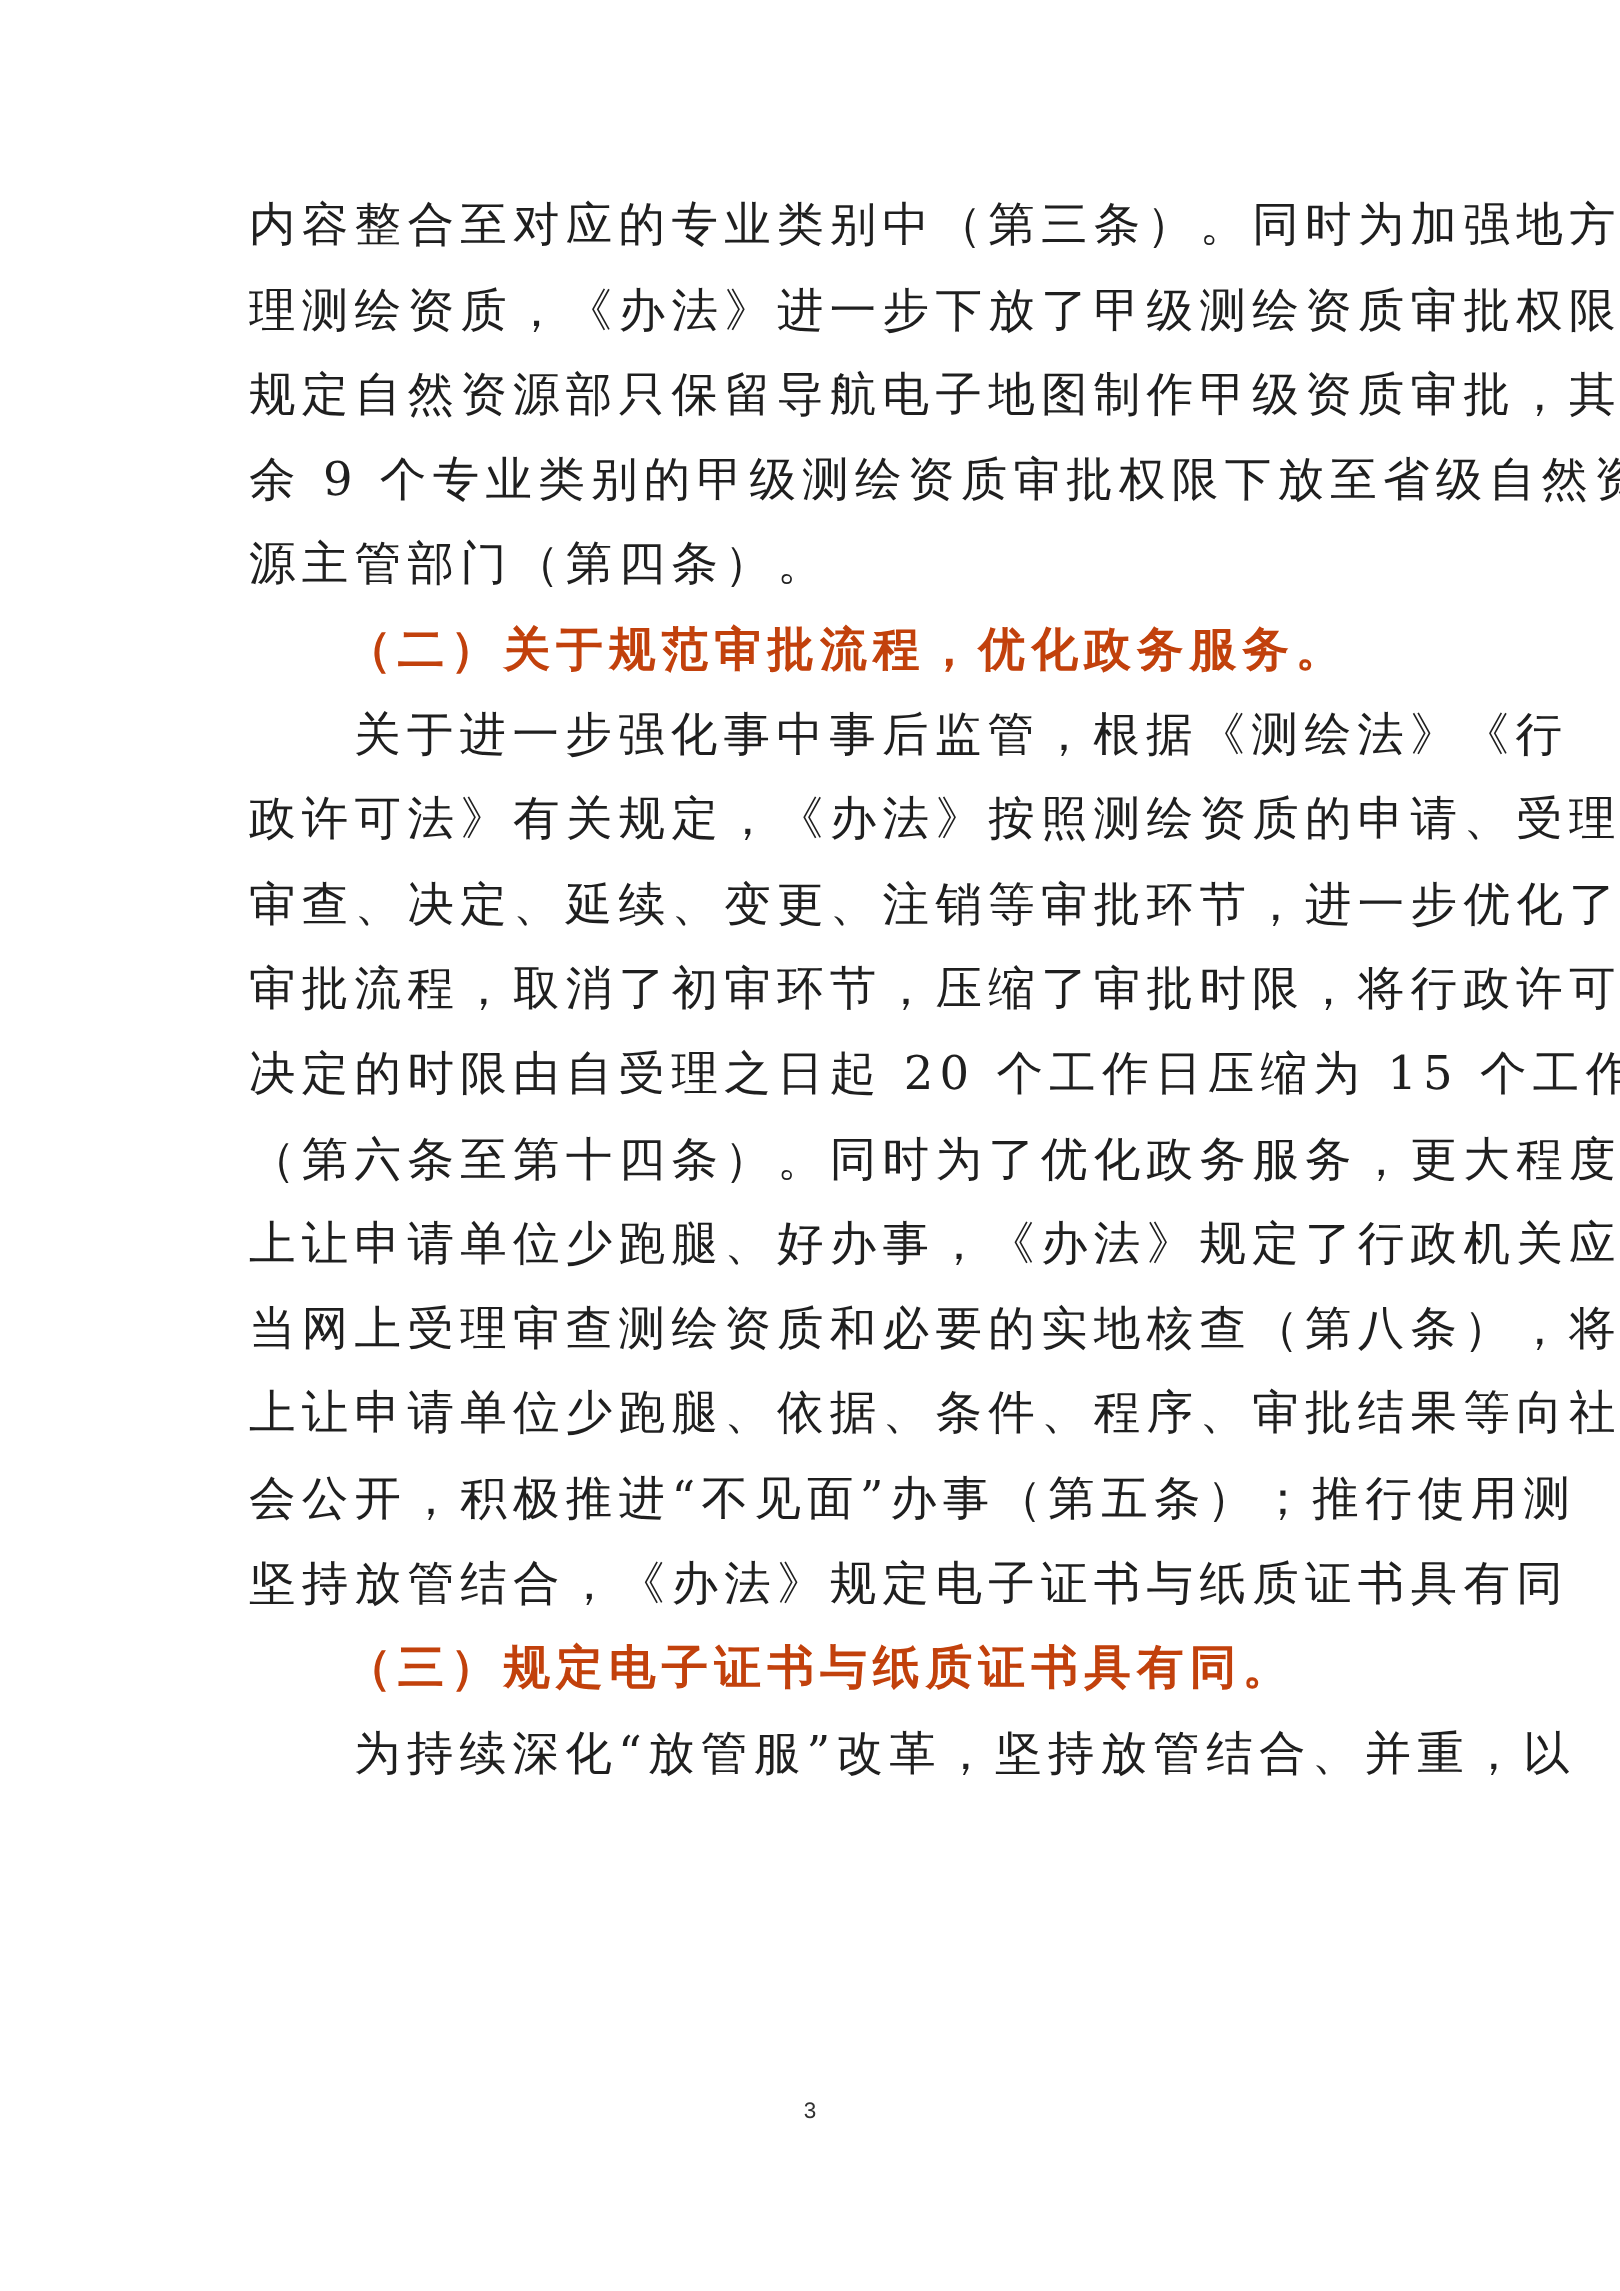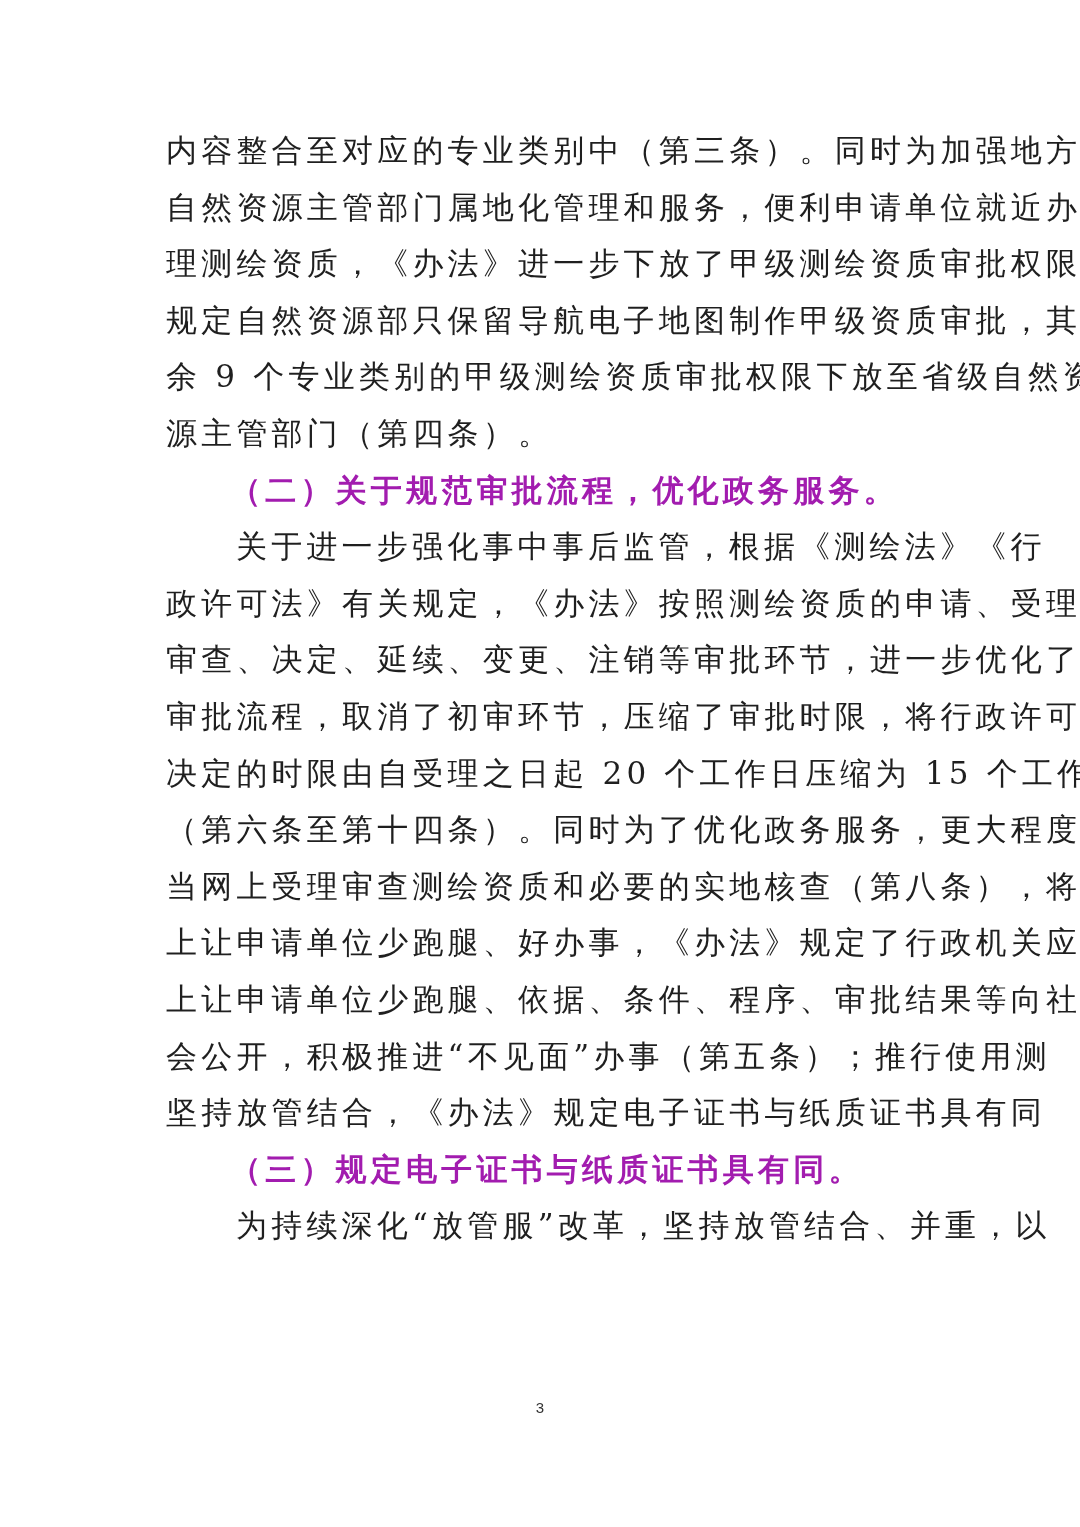--- a/index.html
+++ b/index.html
@@ -11,46 +11,45 @@
   .content {
     position: absolute; left: 166px; top: 122px; width: 750px;
     font-family: "DejaVu Serif", "Liberation Serif", serif;
     color: #1f1f1f;
     font-size: 31px;
     line-height: 56.6px;
     letter-spacing: 4.2px;
   }
   .line { white-space: nowrap; height: 56.6px; display: block; overflow: visible; }
   .indent { padding-left: 70px; }
-  .heading { font-weight: bold; padding-left: 64px; color: #a21caf; }
+  .heading { font-weight: bold; padding-left: 64px; color: #c2410c; }
   .page-number {
     position: absolute; left: 0; width: 1080px; top: 1399px; text-align: center;
     font-family: "Liberation Sans", sans-serif; font-size: 15px; color: #333;
   }
 </style>
 </head>
 <body>
 
 <div class="page">
   <div class="content">
     <span class="line">内容整合至对应的专业类别中（第三条）。同时为加强地方</span>
-    <span class="line">自然资源主管部门属地化管理和服务，便利申请单位就近办</span>
     <span class="line">理测绘资质，《办法》进一步下放了甲级测绘资质审批权限，</span>
     <span class="line">规定自然资源部只保留导航电子地图制作甲级资质审批，其</span>
     <span class="line">余 9 个专业类别的甲级测绘资质审批权限下放至省级自然资</span>
     <span class="line">源主管部门（第四条）。</span>
     <span class="line heading">（二）关于规范审批流程，优化政务服务。</span>
     <span class="line indent">关于进一步强化事中事后监管，根据《测绘法》《行</span>
     <span class="line">政许可法》有关规定，《办法》按照测绘资质的申请、受理、</span>
     <span class="line">审查、决定、延续、变更、注销等审批环节，进一步优化了</span>
     <span class="line">审批流程，取消了初审环节，压缩了审批时限，将行政许可</span>
     <span class="line">决定的时限由自受理之日起 20 个工作日压缩为 15 个工作日</span>
     <span class="line">（第六条至第十四条）。同时为了优化政务服务，更大程度</span>
+    <span class="line">上让申请单位少跑腿、好办事，《办法》规定了行政机关应</span>
     <span class="line">当网上受理审查测绘资质和必要的实地核查（第八条），将</span>
-    <span class="line">上让申请单位少跑腿、好办事，《办法》规定了行政机关应</span>
     <span class="line">上让申请单位少跑腿、依据、条件、程序、审批结果等向社</span>
     <span class="line">会公开，积极推进“不见面”办事（第五条）；推行使用测</span>
     <span class="line">坚持放管结合，《办法》规定电子证书与纸质证书具有同</span>
     <span class="line heading">（三）规定电子证书与纸质证书具有同。</span>
     <span class="line indent">为持续深化“放管服”改革，坚持放管结合、并重，以</span>
   </div>
   <div class="page-number">3</div>
 </div>
 
 </body></html>

